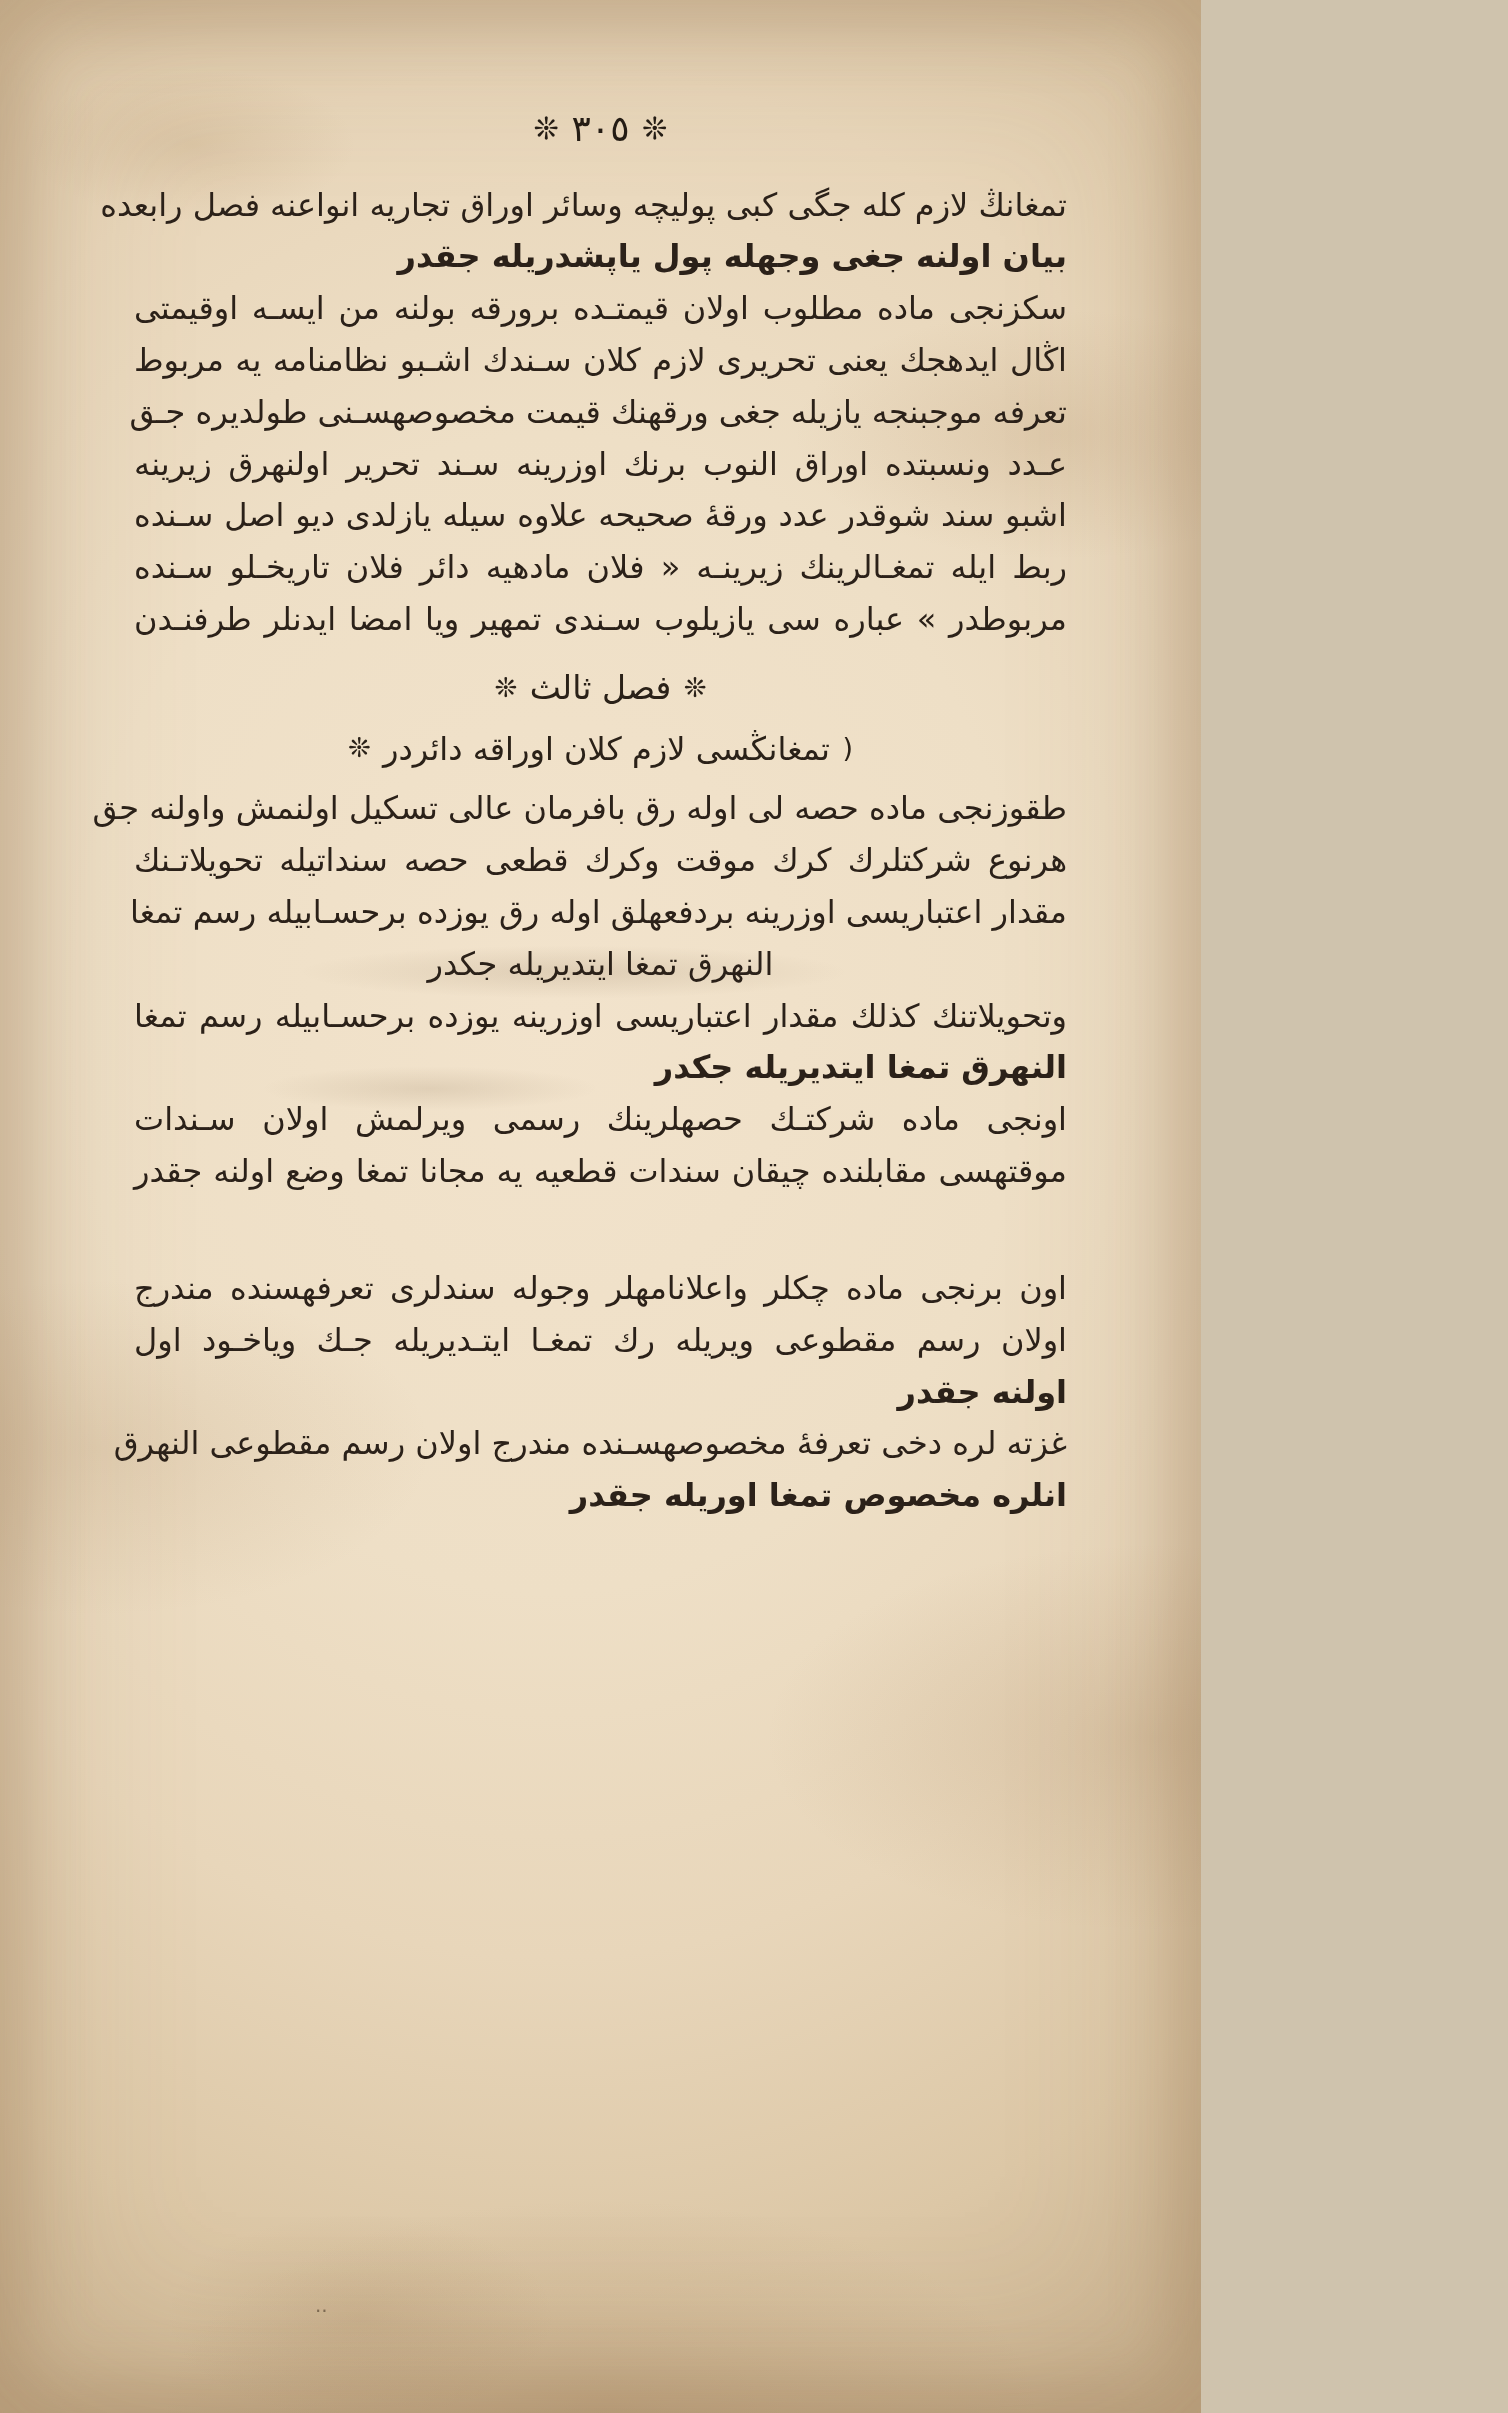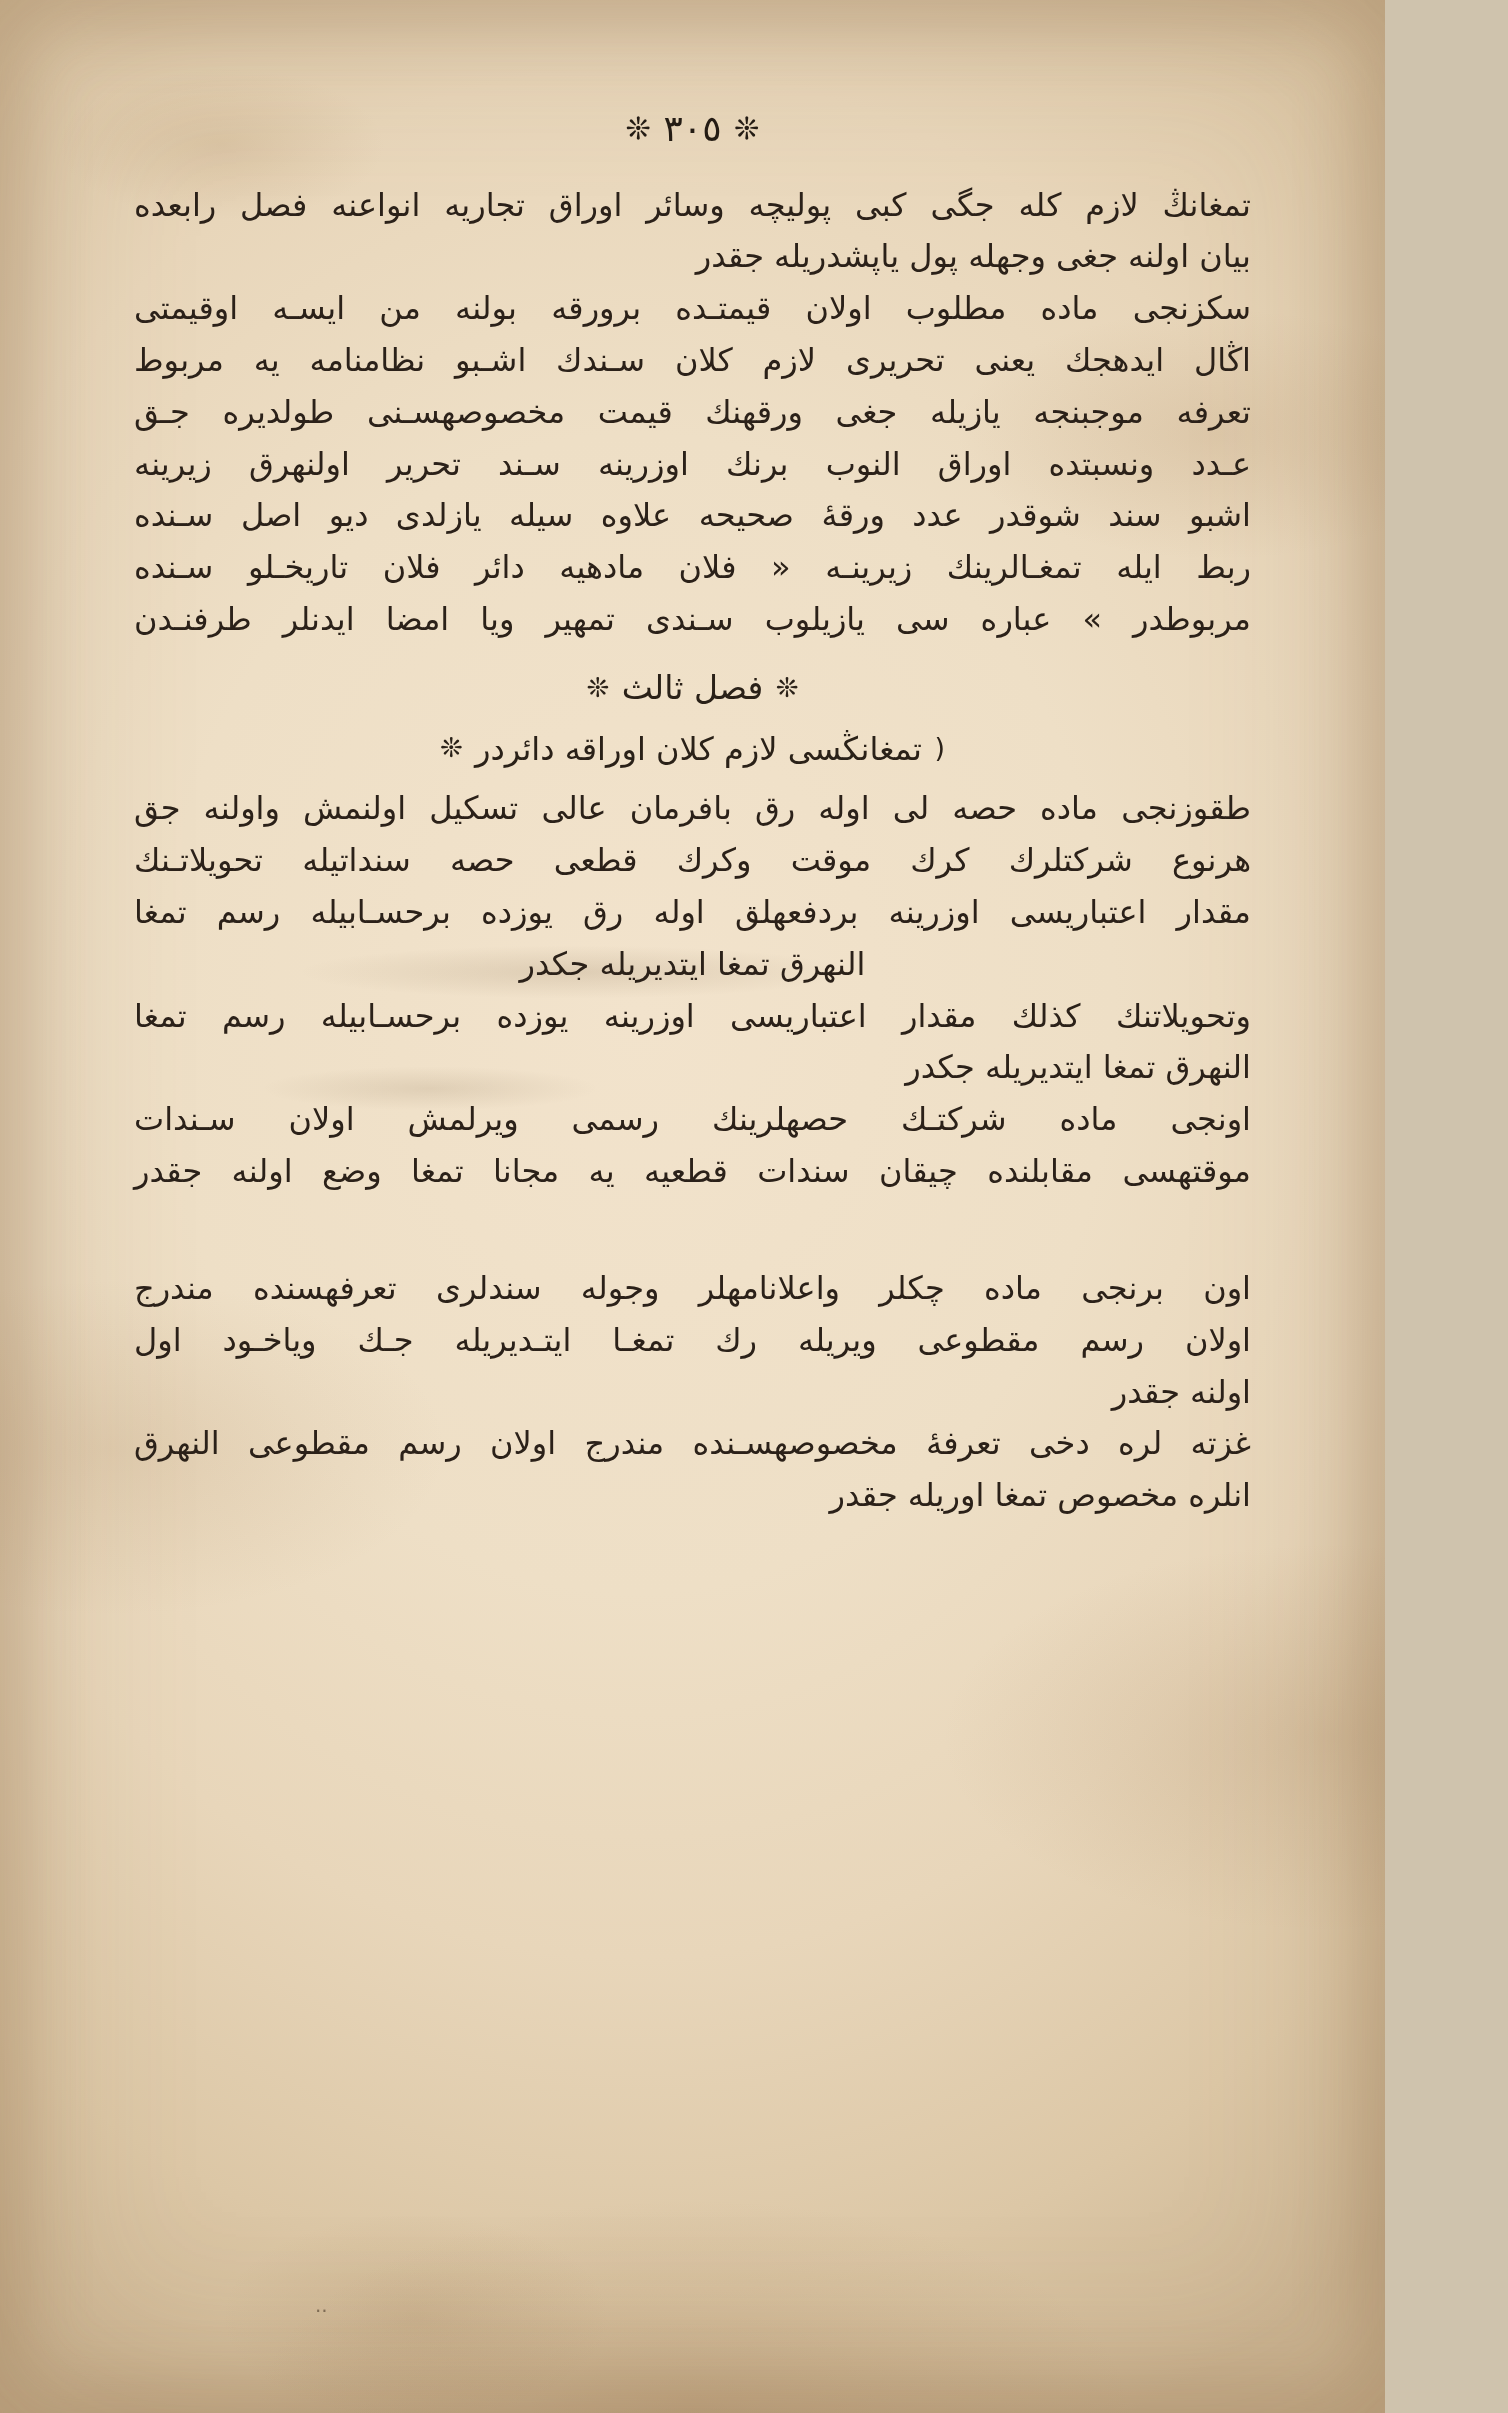--- a/index.html
+++ b/index.html
@@ -8,21 +8,21 @@
     background: #cfc3ad;
   }
   body {
     width: 1509px;
     height: 2413px;
     overflow: hidden;
     font-family: "DejaVu Sans", sans-serif;
   }
   #page {
     position: relative;
-    width: 1385px;
+    width: 1201px;
     height: 2413px;
     background:
       radial-gradient(ellipse 1254px 1523px at 46% 42%, #f2e3cc 0%, #eedfc6 38%, #e8d6ba 62%, #dcc7a6 84%, #cdb694 100%);
     box-sizing: border-box;
     overflow: hidden;
   }
   
   #page::before {
     content: "";
     position: absolute;
@@ -79,20 +79,21 @@
     text-align-last: justify;
     white-space: nowrap;
   }
   p.line.center {
     text-align: center;
     text-align-last: center;
   }
   p.line.right {
     text-align: left;
     text-align-last: right;
+    font-weight: bold;
   }
 
   .para { margin-bottom: 0; }
   .spacer-lg { height: 65px; }
 
   .section-head {
     text-align: right;
     text-align-last: center;
     font-size: 33px;
     line-height: 1.7;

